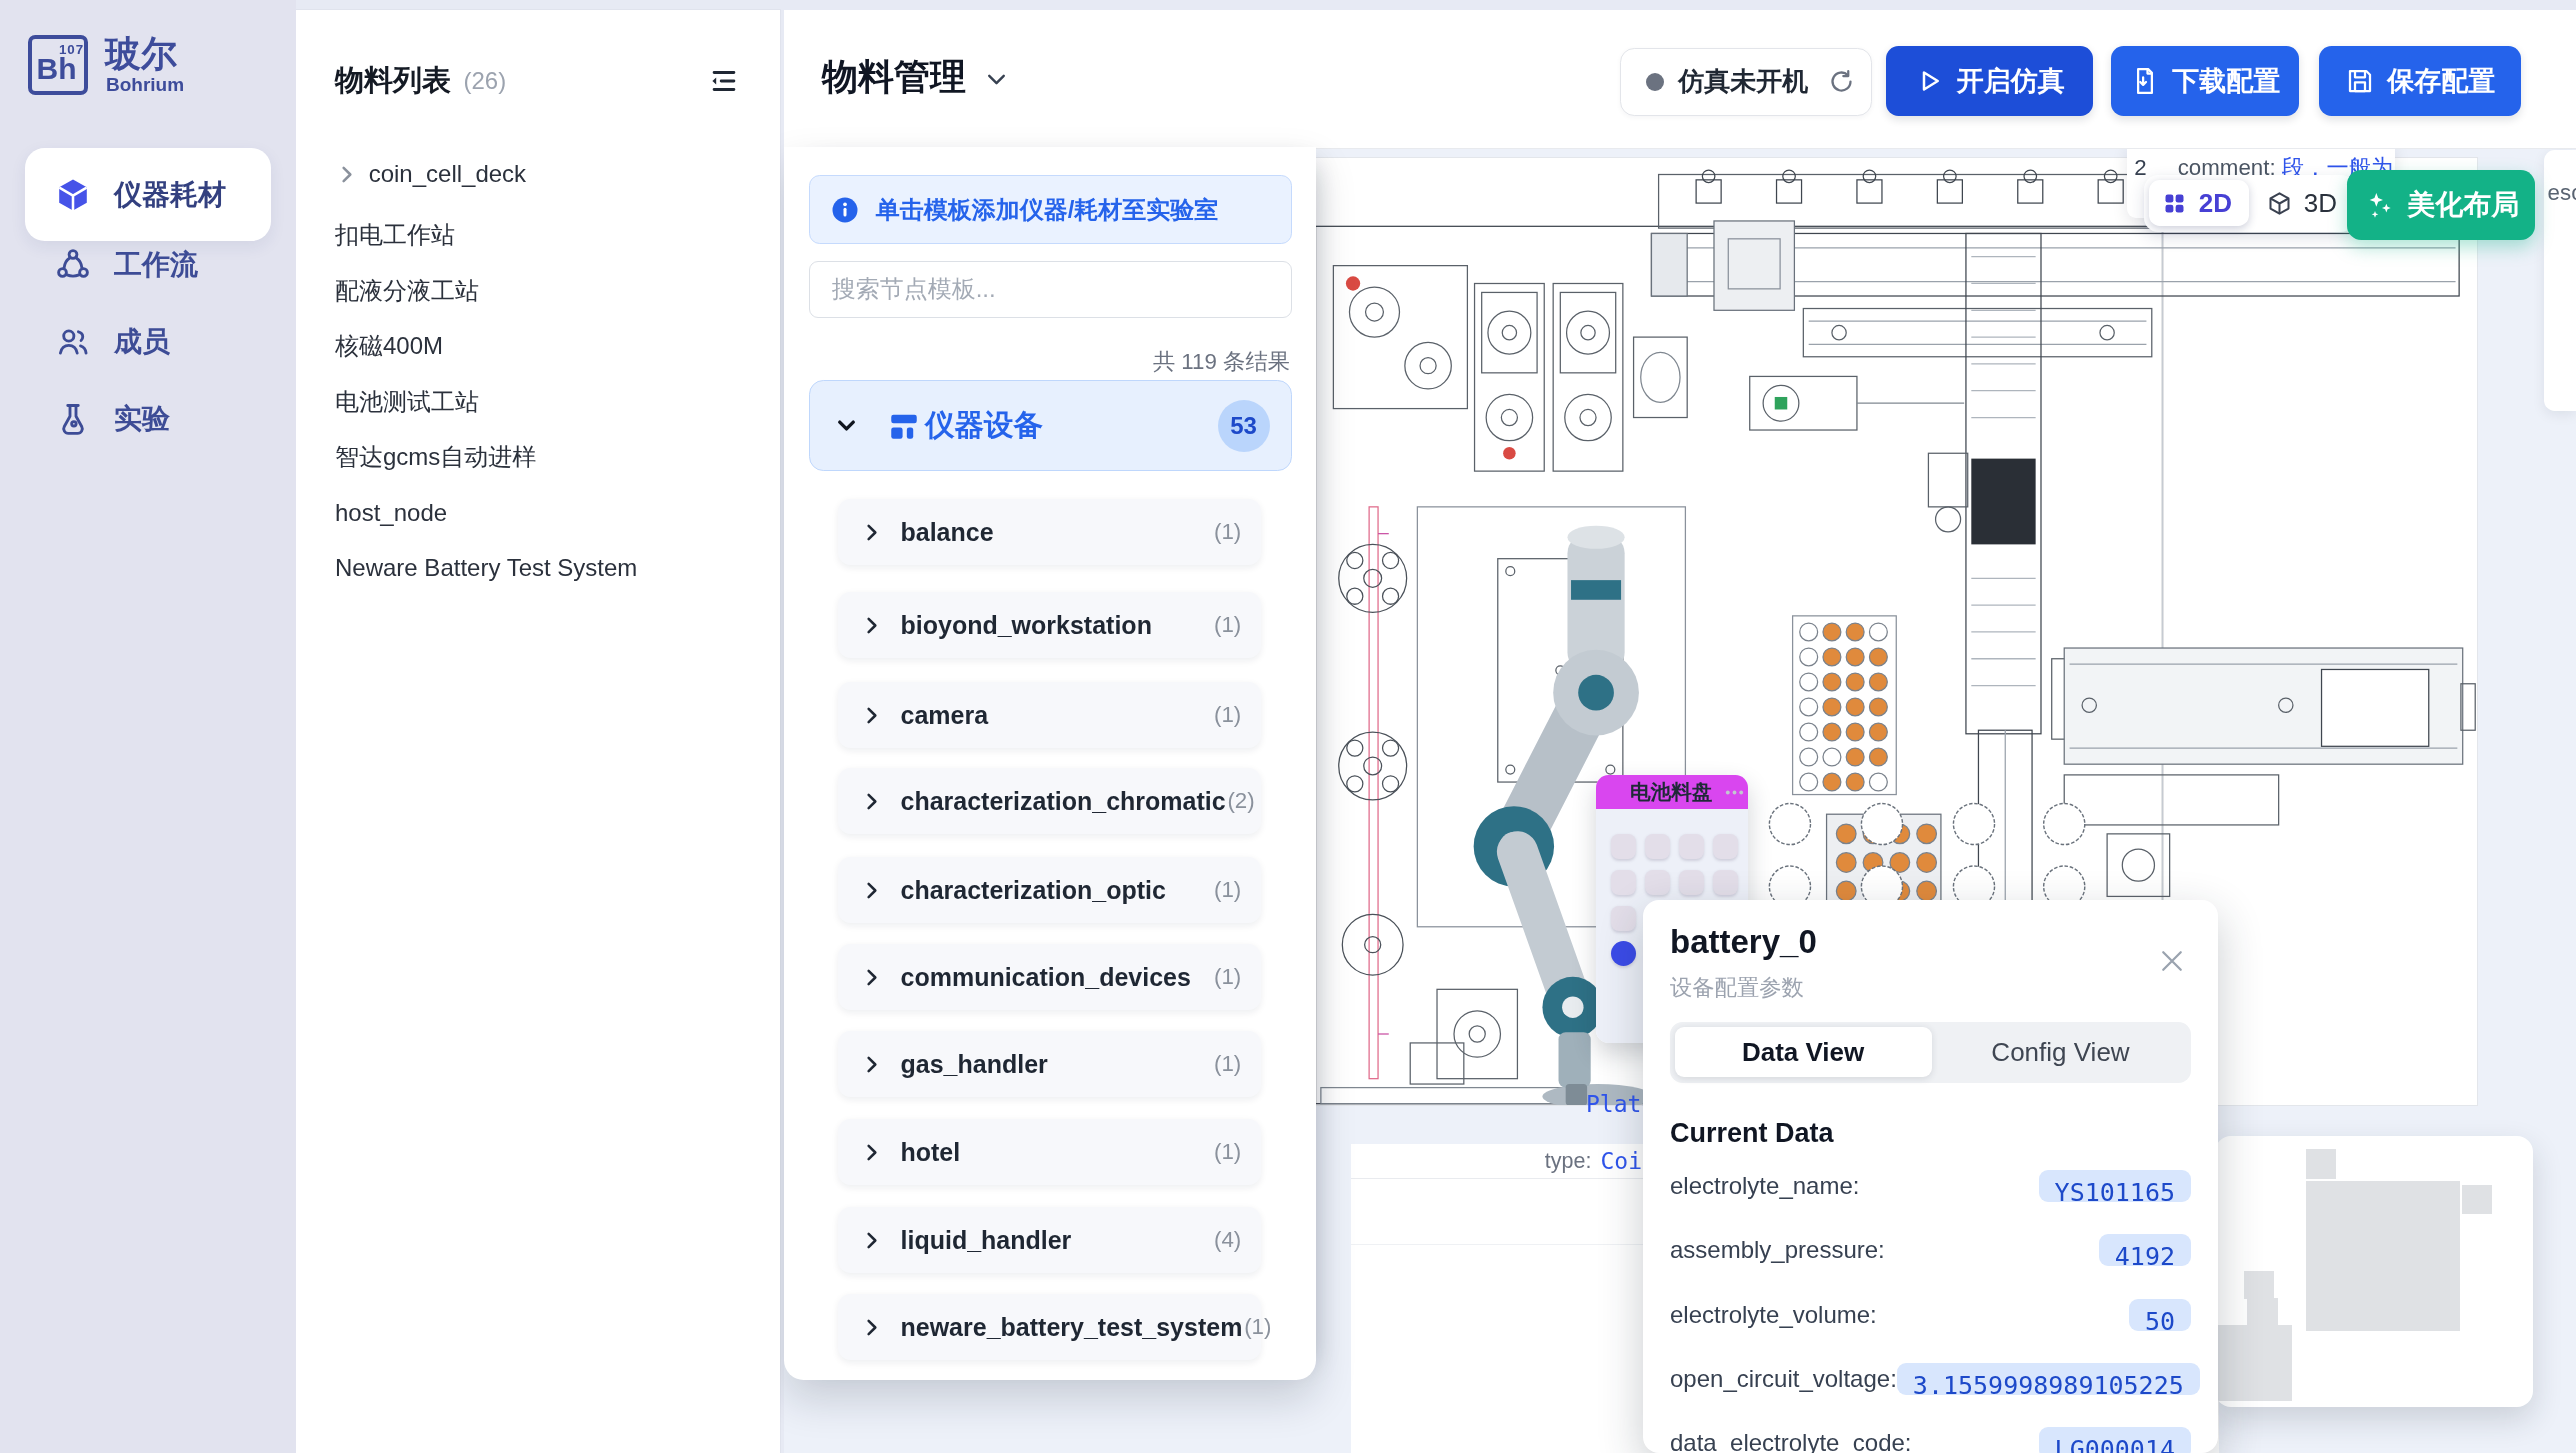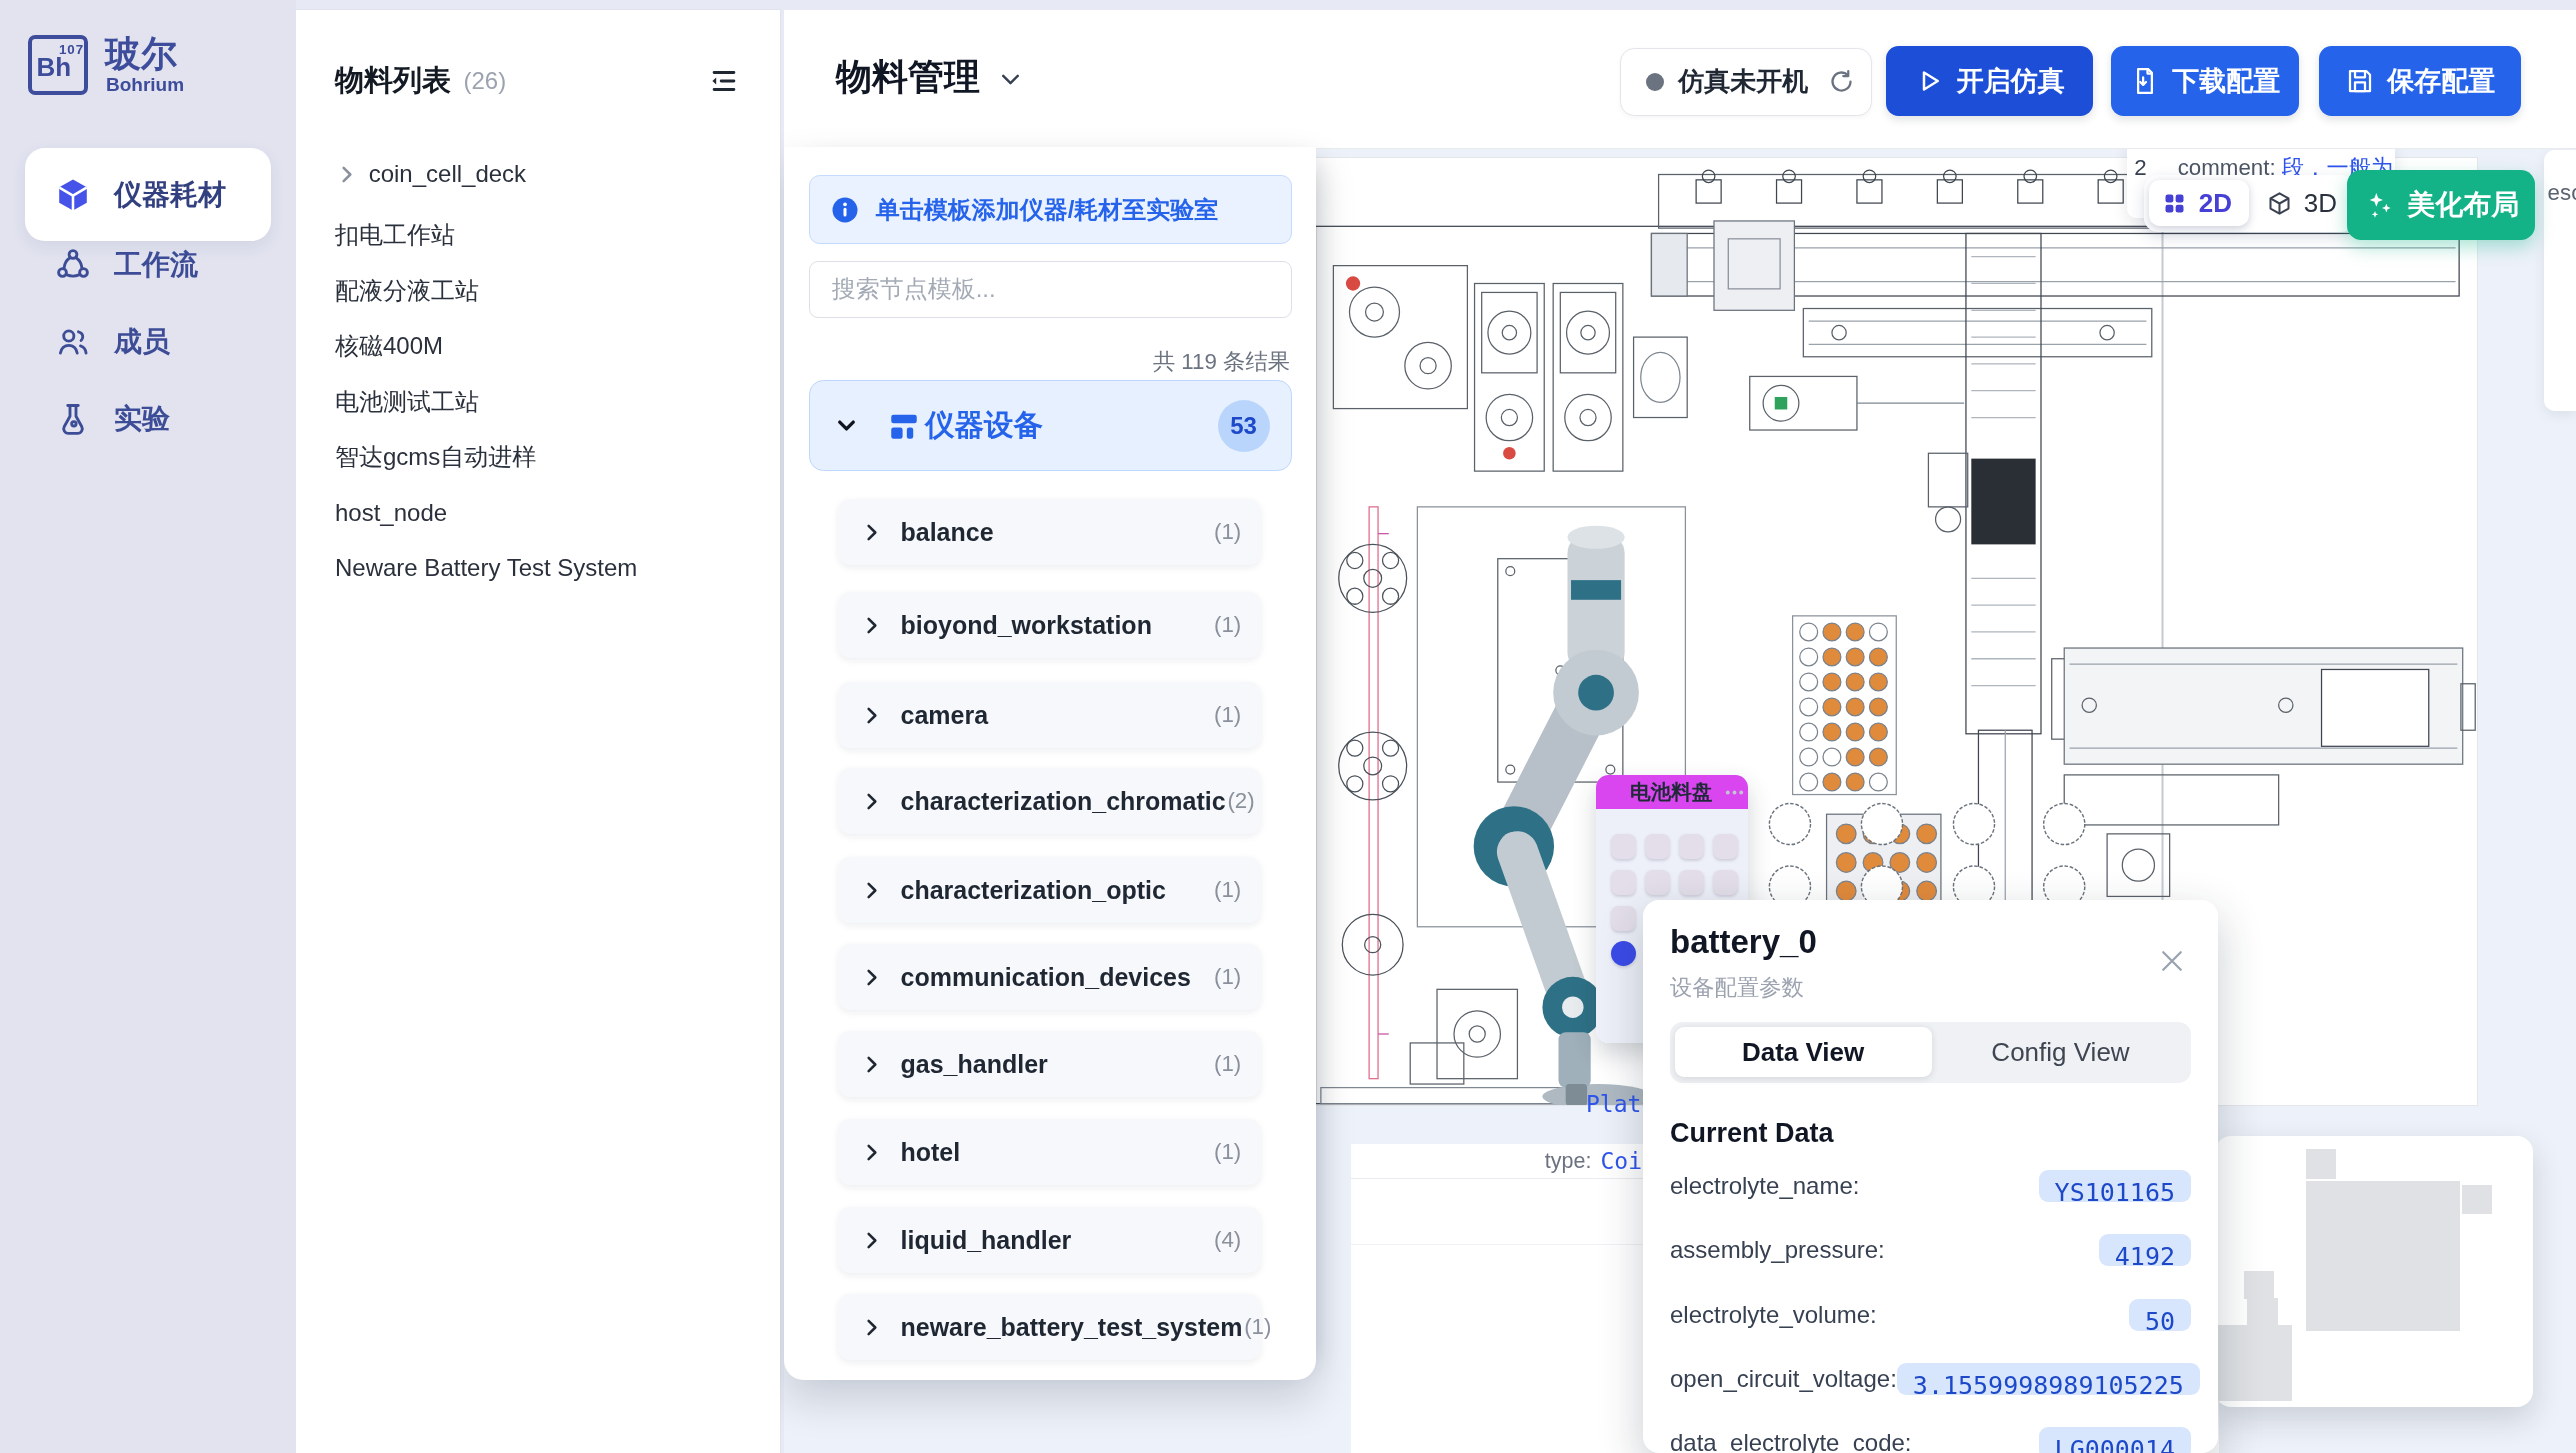--- a/index.html
+++ b/index.html
@@ -6,21 +6,21 @@
   body{width:2576px;height:1453px;overflow:hidden;background:#E7EAF4;
        font-family:"Liberation Sans","DejaVu Sans",sans-serif;color:#121826;}
   .abs{position:absolute;}
   .app{position:relative;width:2576px;height:1453px;}
 
   
   .sidebar{left:0;top:0;width:296px;height:1453px;background:#E2E3EF;z-index:8;}
   .brand{left:28px;top:35px;width:250px;height:63px;}
   .brand-box{left:0;top:0;width:52px;height:52px;border:4.5px solid #3D4C9B;border-radius:7.2px;color:#3D4C9B;}
   .brand-num{left:27px;top:2.7px;font-size:13.4px;font-weight:bold;letter-spacing:0.9px;}
-  .brand-bh{left:4.5px;top:12.5px;font-size:26px;font-weight:bold;text-align:center;}
+  .brand-bh{left:4.5px;top:12.5px;font-size:30px;font-weight:bold;text-align:center;}
   .brand-cn{left:77px;top:-5.4px;font-size:36px;font-weight:bold;color:#3D4C9B;}
   .brand-en{left:78px;top:39px;font-size:19px;font-weight:bold;color:#3D4C9B;}
   .nav-item{left:25px;width:246px;height:79px;display:flex;align-items:center;color:#3D4C96;}
   .nav-item.active{left:25px;height:93px;background:#fff;border-radius:19.7px;box-shadow:0 5.4px 16px rgba(40,50,120,.08);}
   .nav-icon{margin-left:30px;width:36px;height:36px;flex:none;}
   .nav-label{margin-left:23px;font-size:28px;font-weight:bold;color:#33407F;}
   .nav-item:not(.active) .nav-label{font-weight:600;color:#3D4C96;}
   .side-foot{left:0;top:1336px;width:296px;height:94px;display:flex;align-items:center;}
   .avatar{width:48px;height:48px;border-radius:50%;background:#C7CCD6;margin-left:21.5px;overflow:hidden;flex:none;}
   .lab{display:flex;align-items:center;margin-left:59px;color:#3D4C96;}
@@ -33,21 +33,21 @@
   .mat-head{left:39px;top:49px;width:406px;height:45px;display:flex;align-items:center;}
   .mat-title{font-size:29px;font-weight:bold;color:#141A24;}
   .mat-count{font-size:24px;color:#9CA3AF;margin-left:12.5px;}
   .mat-collapse{margin-left:auto;width:34px;height:34px;color:#1F2733;}
   .mat-item{left:39px;width:406px;height:43px;display:flex;align-items:center;font-size:24px;color:#2B313C;}
   .mat-chevron{width:23px;height:23px;color:#8A919C;margin-right:10.7px;}
 
   
   .topbar{left:784px;top:9.8px;width:1792px;height:138px;background:#fff;z-index:6;border-bottom:0.9px solid #E8EAEE;}
   .page-title-wrap{left:38px;top:43px;display:flex;align-items:center;}
-  .page-title{font-size:36px;font-weight:bold;color:#101623;margin-left:14px;}
+  .page-title{font-size:36px;font-weight:bold;color:#101623;}
   .title-chev{width:29px;height:29px;color:#374151;margin-left:16px;margin-top:5.4px;}
   .status-pill{left:836px;top:38px;width:250px;height:66px;background:#fff;border:1.8px solid #E3E5EA;border-radius:14.3px;
                display:flex;align-items:center;box-shadow:0 1.8px 5.4px rgba(15,23,42,.04);}
   .status-dot{width:18px;height:18px;border-radius:50%;background:#6B7280;margin-left:25px;flex:none;}
   .status-text{font-size:26px;color:#1F2733;margin-left:14.3px;font-weight:600;}
   .status-refresh{width:27px;height:27px;color:#6B7280;margin-left:19.7px;}
   .btn{top:36px;height:70px;border-radius:12.5px;display:flex;align-items:center;justify-content:center;color:#fff;
        font-size:27px;font-weight:bold;box-shadow:0 3.6px 9px rgba(15,23,42,.12);cursor:pointer;}
   .btn svg{width:30px;height:30px;margin-right:12.5px;}
   .btn-green{left:1102px;width:207px;background:#1d4ed8;}

